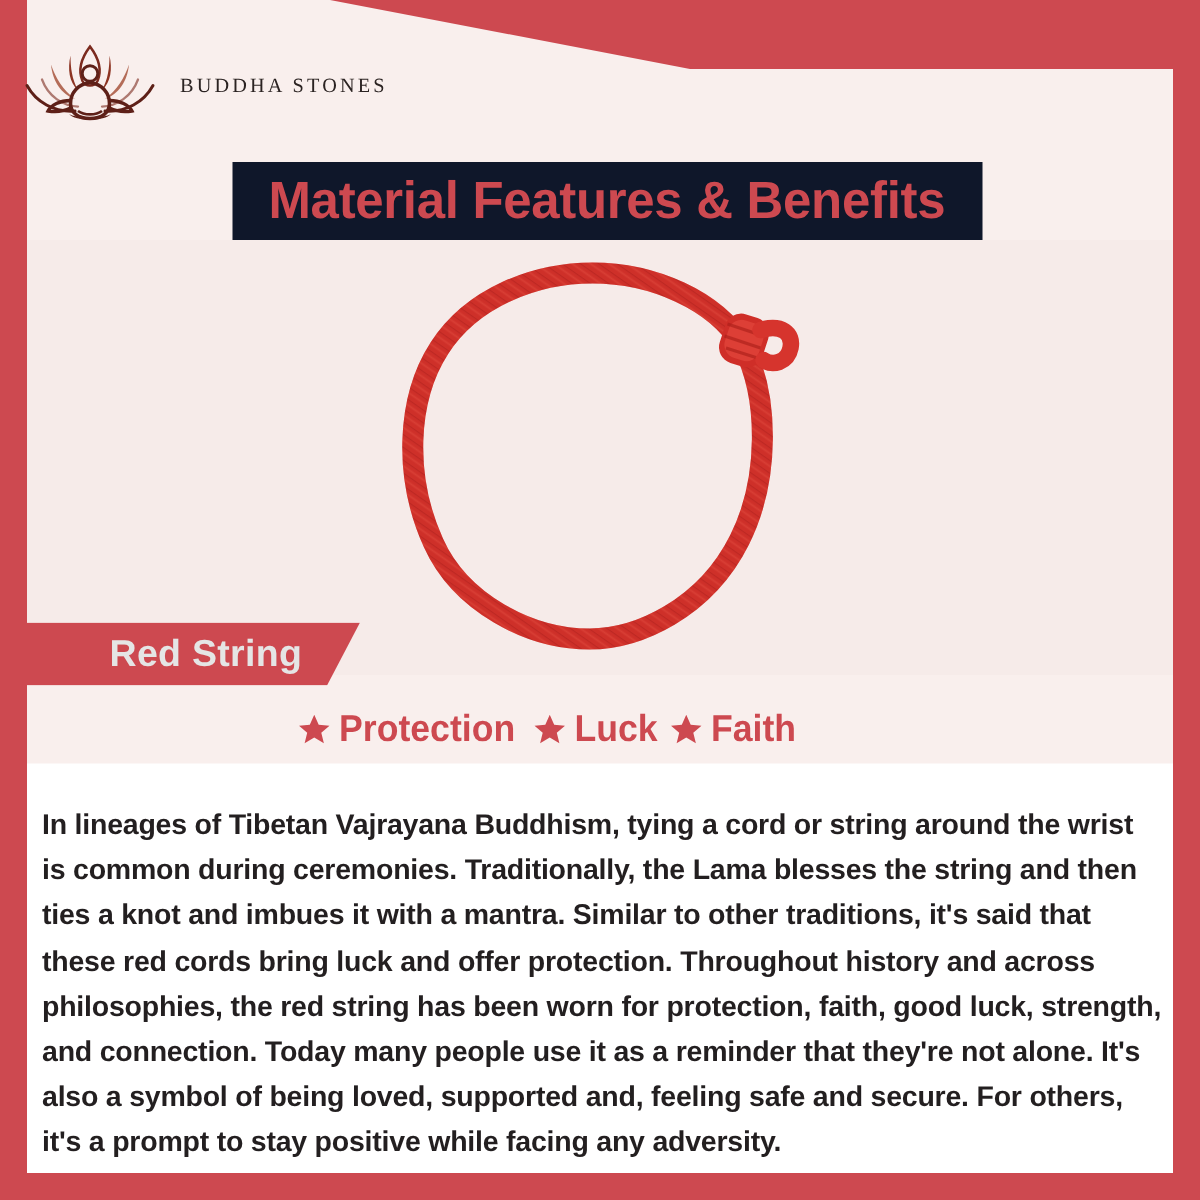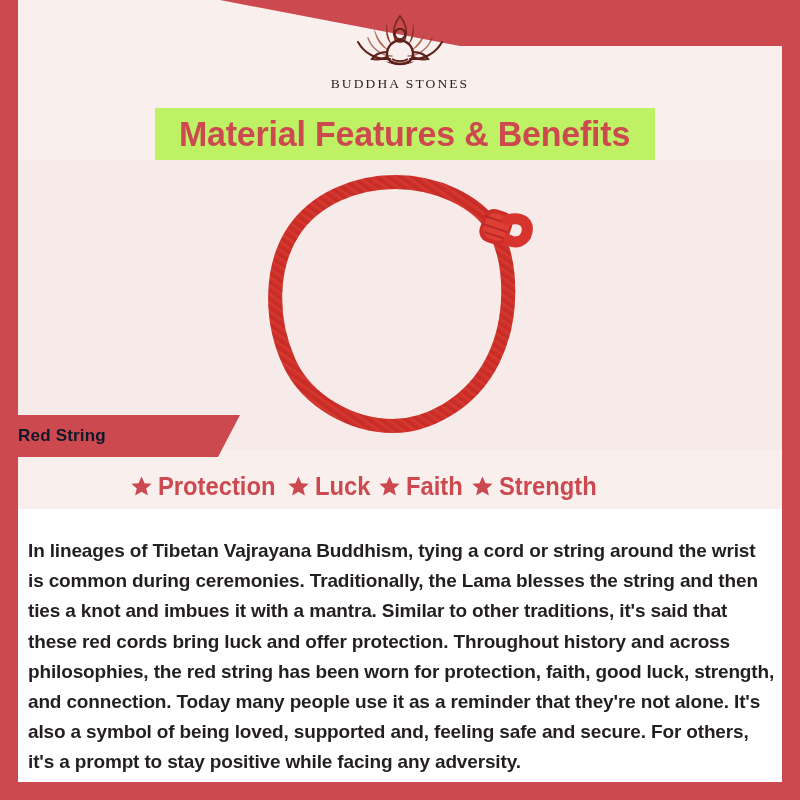--- a/index.html
+++ b/index.html
@@ -62,21 +62,21 @@
   }
 
   
   .logo-zone {
     position: absolute;
     top: 8px;
     left: 0;
     width: 800px;
     height: 96px;
     display: flex;
-    flex-direction: column;
+    flex-direction: row;
     align-items: center;
     justify-content: flex-start;
     z-index: 6;
   }
   .logo-mark {
     width: 120px;
     height: 66px;
     display: block;
   }
   .logo-word {
@@ -96,21 +96,21 @@
     width: 800px;
     height: 52px;
     z-index: 4;
   }
   .title-box {
     position: absolute;
     left: 155px;
     top: 0;
     width: 500px;
     height: 52px;
-    background: #bef264;
+    background: #0f172a;
     display: flex;
     align-items: center;
     justify-content: center;
   }
   .title-text {
     font-family: "Liberation Sans Narrow", "Liberation Sans", sans-serif;
     font-size: 35px;
     font-weight: bold;
     color: #cd4950;
     letter-spacing: -0.2px;
@@ -144,22 +144,23 @@
     left: 18px;
     height: 42px;
     width: 222px;
     background: #cd4950;
     clip-path: polygon(0 0, 222px 0, 200px 42px, 0 42px);
     display: flex;
     align-items: center;
     z-index: 6;
   }
   .ribbon-label {
-    color: #0f172a;
-    font-size: 17px;
+    margin-left: 55px;
+    color: #e5e5e5;
+    font-size: 25px;
     font-weight: bold;
     letter-spacing: 0.2px;
   }
 
   
   .features-row {
     position: absolute;
     top: 464px;
     left: 18px;
     width: 696px;
@@ -304,25 +305,19 @@
         <path d="M12 1.6 L15.1 8.6 L22.6 9.2 L16.9 14.0 L18.7 21.4 L12 17.4 L5.3 21.4 L7.1 14.0 L1.4 9.2 L8.9 8.6 Z" fill="#cd4950"></path>
       </svg>
       <span class="feature-label">Luck</span>
     </div>
     <div class="feature">
       <svg class="star-icon" viewBox="0 0 24 24">
         <path d="M12 1.6 L15.1 8.6 L22.6 9.2 L16.9 14.0 L18.7 21.4 L12 17.4 L5.3 21.4 L7.1 14.0 L1.4 9.2 L8.9 8.6 Z" fill="#cd4950"></path>
       </svg>
       <span class="feature-label">Faith</span>
     </div>
-    <div class="feature">
-      <svg class="star-icon" viewBox="0 0 24 24">
-        <path d="M12 1.6 L15.1 8.6 L22.6 9.2 L16.9 14.0 L18.7 21.4 L12 17.4 L5.3 21.4 L7.1 14.0 L1.4 9.2 L8.9 8.6 Z" fill="#cd4950"></path>
-      </svg>
-      <span class="feature-label">Strength</span>
-    </div>
   </div>
 
   <div class="desc-panel">
     <p class="desc-text">In lineages of Tibetan Vajrayana Buddhism, tying a cord or string around the wrist is common during ceremonies. Traditionally, the Lama blesses the string and then ties a knot and imbues it with a mantra. Similar to other traditions, it's said that these red cords bring luck and offer protection. Throughout history and across philosophies, the red string has been worn for protection, faith, good luck, strength, and connection. Today many people use it as a reminder that they're not alone. It's also a symbol of being loved, supported and, feeling safe and secure. For others, it's a prompt to stay positive while facing any adversity.</p>
   </div>
 
 </div>
 
 </body></html>

